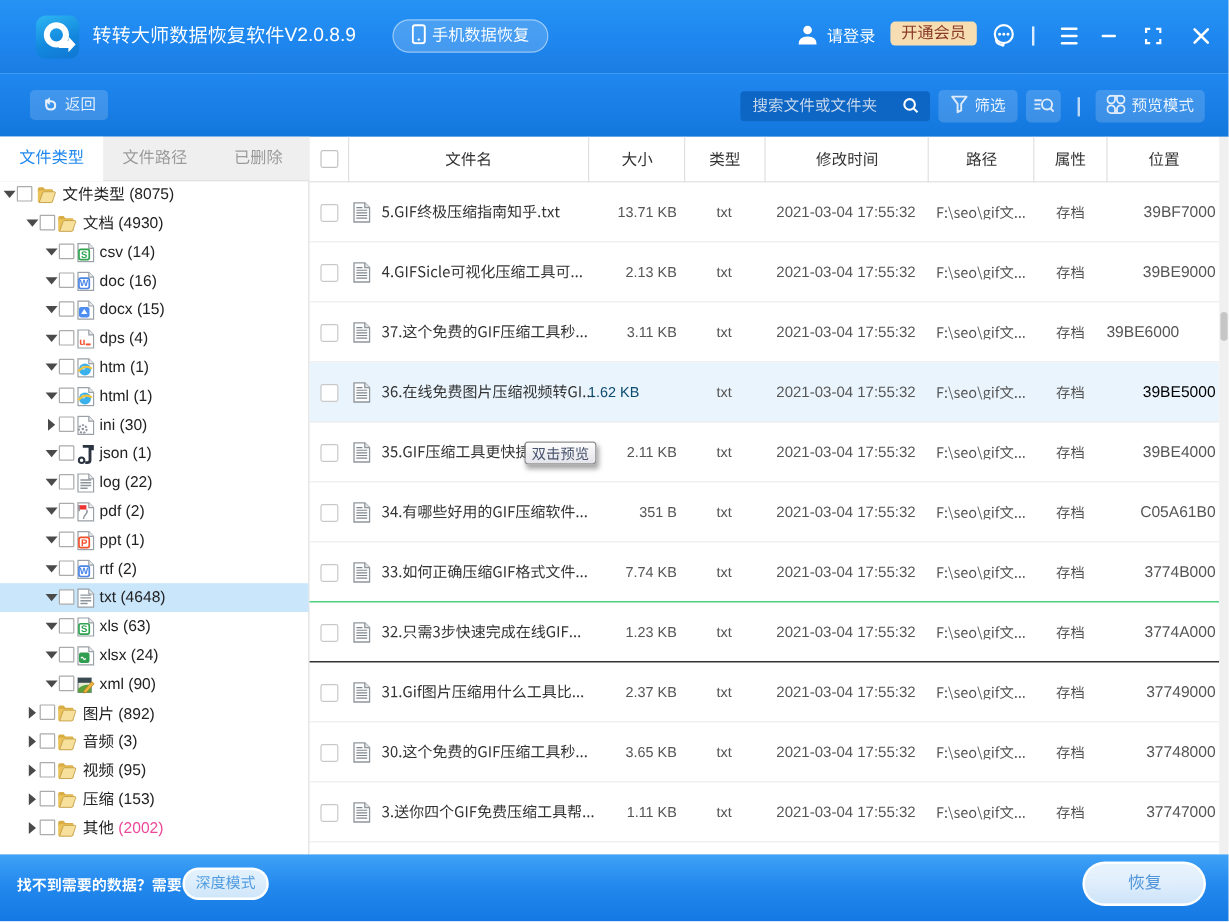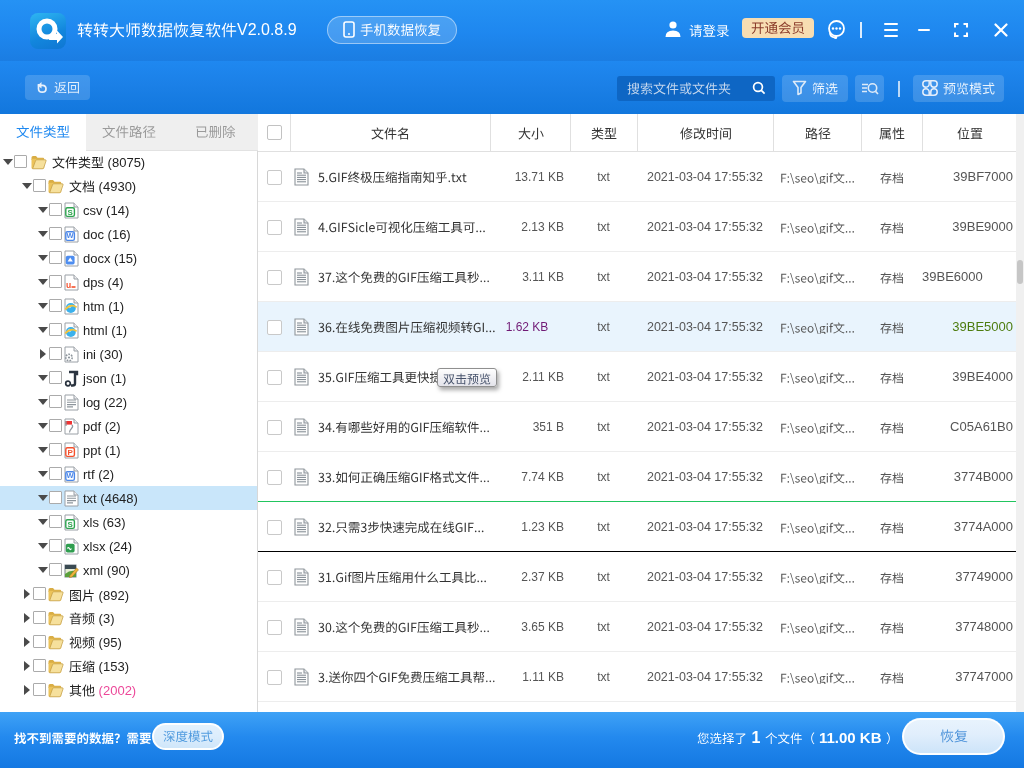--- a/index.html
+++ b/index.html
@@ -770,21 +770,21 @@
             <use href="#g45" x="8388"></use>
             <use href="#g43" x="9388"></use>
             <use href="#g42" x="10388"></use>
             <use href="#g0" x="11388"></use>
             <use href="#g69" x="12388"></use>
             <use href="#g70" x="13077"></use>
             <use href="#g67" x="13370"></use>
             <use href="#g67" x="13648"></use>
             <use href="#g67" x="13926"></use>
           </svg></div>
-        <div class="ab" style="left:232px;top:0;width:74px;line-height:50px;text-align:center;font-size:12px;color:#701a75">1.62 KB</div>
+        <div class="ab" style="left:232px;top:0;width:74px;line-height:50px;text-align:left;font-size:12px;color:#0c4a6e">1.62 KB</div>
         <div class="ab" style="left:312px;top:0;width:67px;line-height:50px;text-align:center;font-size:12px;color:#555">txt</div>
         <div class="ab" style="left:379px;top:0;width:136px;line-height:50px;text-align:center;font-size:12.5px;color:#555">2021-03-04 17:55:32</div>
         <div class="ab" style="left:515px;top:0;width:88px;line-height:50px;text-align:center"><svg class="t" width="74.9" height="12.0" viewBox="0 -880 6240 1000" fill="#555">
             <use href="#g58" x="0"></use>
             <use href="#g59" x="552"></use>
             <use href="#g60" x="830"></use>
             <use href="#g61" x="1222"></use>
             <use href="#g62" x="1690"></use>
             <use href="#g63" x="2244"></use>
             <use href="#g60" x="2850"></use>
@@ -793,21 +793,21 @@
             <use href="#g66" x="4081"></use>
             <use href="#g22" x="4406"></use>
             <use href="#g67" x="5406"></use>
             <use href="#g67" x="5684"></use>
             <use href="#g67" x="5962"></use>
           </svg></div>
         <div class="ab" style="left:603px;top:0;width:61px;line-height:50px;text-align:center"><svg class="t" width="24.0" height="12.0" viewBox="0 -880 2000 1000" fill="#555">
             <use href="#g79" x="0"></use>
             <use href="#g38" x="1000"></use>
           </svg></div>
-        <div class="ab" style="left:664px;top:0;width:91px;line-height:50px;text-align:right;font-size:13px;color:#4d7c0f">39BE5000</div>
+        <div class="ab" style="left:664px;top:0;width:91px;line-height:50px;text-align:right;font-size:13px;color:#000000">39BE5000</div>
       </div>
       <div class="ab" style="left:0;top:238px;width:758px;height:50px;border-bottom:1px solid #ededed">
         <div class="ab" style="left:9px;top:18px;width:15px;height:15px;border:1px solid #c9c9c9;border-radius:2px;background:#fff"></div>
         <div class="ab" style="left:36px;top:16px"><svg width="15" height="18" viewBox="0 0 15 18">
             <path d="M1 1 H10 L14 5 V17 H1 Z" fill="#fdfdfd" stroke="#8f969c" stroke-width="1.1"></path>
             <path d="M10 1 L10 5 L14 5" fill="#e4e7ea" stroke="#8f969c" stroke-width="1.1"></path>
             <path d="M3 5 H8 M3 7.2 H12 M3 9.4 H12 M3 11.6 H12 M3 13.8 H12" stroke="#7d868e" stroke-width="1"></path>
           </svg></div>
         <div class="ab" style="left:60px;top:0;line-height:50px;white-space:nowrap"><svg class="t" width="124.0" height="12.5" viewBox="0 -880 9922 1000" fill="#333">
             <use href="#g88" x="0"></use>
@@ -1183,33 +1183,20 @@
           <use href="#g136" x="8000"></use>
           <use href="#g131" x="9000"></use>
           <use href="#g132" x="10000"></use>
         </svg></div>
       <div class="ab" style="left:152px;top:11px;width:72px;height:27px;border-radius:14px;border:2px solid rgba(255,255,255,.95);background:linear-gradient(180deg,#e3f1fd 0%,#dcedfc 50%,#cfe6fa 100%);text-align:center;line-height:22px"><svg class="t" width="50.0" height="12.5" viewBox="0 -880 4000 1000" fill="#4f9ade">
           <use href="#g137" x="0"></use>
           <use href="#g138" x="1000"></use>
           <use href="#g29" x="2000"></use>
           <use href="#g30" x="3000"></use>
         </svg></div>
-      <div class="ab" style="left:697px;top:0;height:56px;line-height:52px;white-space:nowrap"><svg class="t" width="50.0" height="12.5" viewBox="0 -880 4000 1000" fill="#fff">
-          <use href="#g139" x="0"></use>
-          <use href="#g26" x="1000"></use>
-          <use href="#g140" x="2000"></use>
-          <use href="#g141" x="3000"></use>
-        </svg><span style="color:#fff;font-size:16px;font-weight:bold"> 1 </span><svg class="t" width="50.0" height="12.5" viewBox="0 -880 4000 1000" fill="#fff">
-          <use href="#g91" x="0"></use>
-          <use href="#g22" x="1000"></use>
-          <use href="#g8" x="2000"></use>
-          <use href="#g142" x="3000"></use>
-        </svg><span style="color:#fff;font-size:15px;font-weight:bold"> 11.00 KB </span><svg class="t" width="12.5" height="12.5" viewBox="0 -880 1000 1000" fill="#fff">
-          <use href="#g143" x="0"></use>
-        </svg></div>
       <div class="ab" style="left:902px;top:6px;width:103px;height:37px;border-radius:19px;border:2px solid rgba(255,255,255,.95);background:linear-gradient(180deg,#e8f3fd 0%,#e0eefc 45%,#cde4f9 100%);text-align:center;line-height:32px"><svg class="t" width="28.0" height="14.0" viewBox="0 -880 2000 1000" fill="#4f94da">
           <use href="#g5" x="0"></use>
           <use href="#g6" x="1000"></use>
         </svg></div>
     </div>
     <div class="ab" style="left:437px;top:368px;width:60px;height:19px;border:1px solid #8f8f8f;border-radius:3px;background:linear-gradient(180deg,#fefefe,#e3e3ea);box-shadow:2px 3px 4px rgba(0,0,0,.35);text-align:center;line-height:17px"><svg class="t" width="48.0" height="12.0" viewBox="0 -880 4000 1000" fill="#46526b">
         <use href="#g144" x="0"></use>
         <use href="#g145" x="1000"></use>
         <use href="#g27" x="2000"></use>
         <use href="#g28" x="3000"></use>

